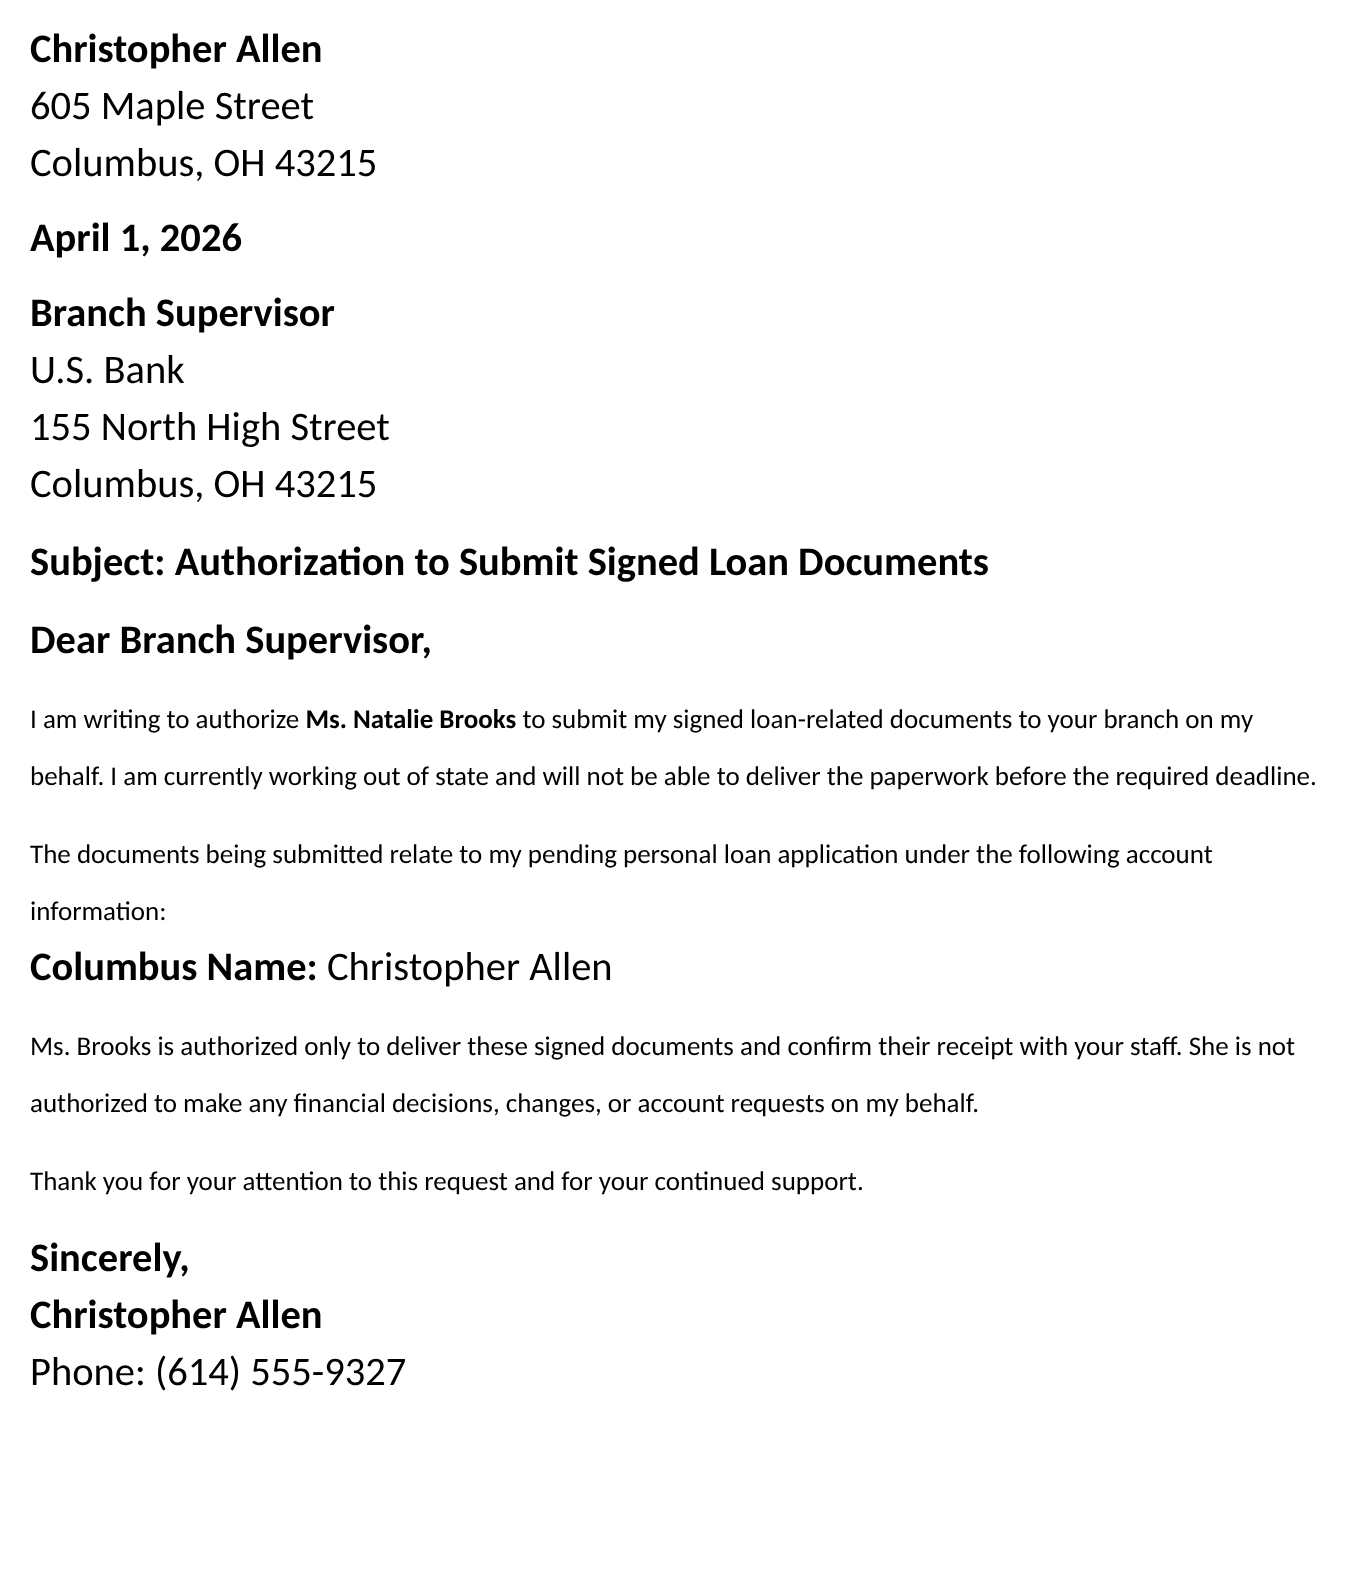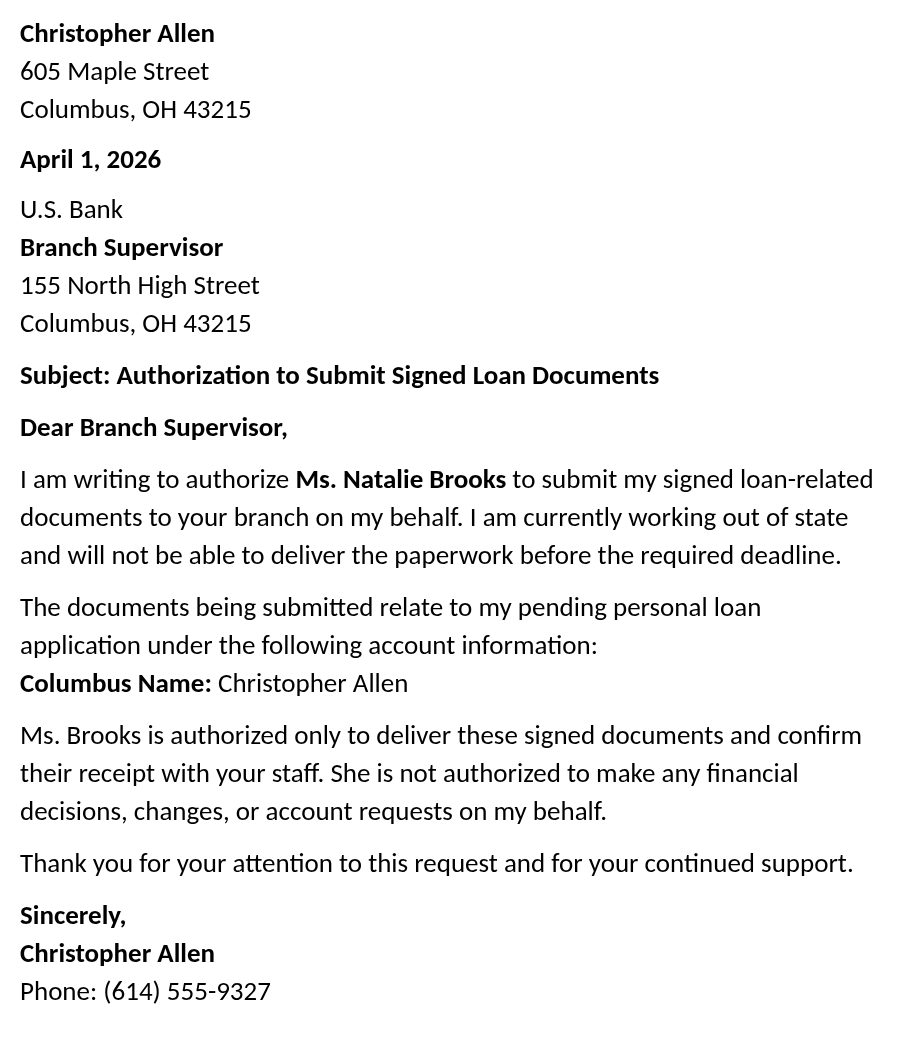--- a/index.html
+++ b/index.html
@@ -30,21 +30,21 @@
   }
 
   
   .line {
     font-size: 27px;
     line-height: 38px;
     white-space: pre-wrap;
   }
 
   .para {
-    font-size: 27px;
+    font-size: 18px;
     line-height: 38px;
     margin: 0;
     max-width: 862px;
   }
 
   .bold {
     font-weight: bold;
   }
 
   
@@ -71,22 +71,22 @@
 
   <div class="gap-sender"></div>
 
   <div class="block">
     <div class="line bold">April 1, 2026</div>
   </div>
 
   <div class="gap-date"></div>
 
   <div class="block">
+    <div class="line bold">Branch Supervisor</div>
     <div class="line">U.S. Bank</div>
-    <div class="line bold">Branch Supervisor</div>
     <div class="line">155 North High Street</div>
     <div class="line">Columbus, OH 43215</div>
   </div>
 
   <div class="gap-recip"></div>
 
   <div class="block">
     <div class="line bold">Subject: Authorization to Submit Signed Loan Documents</div>
   </div>
 

